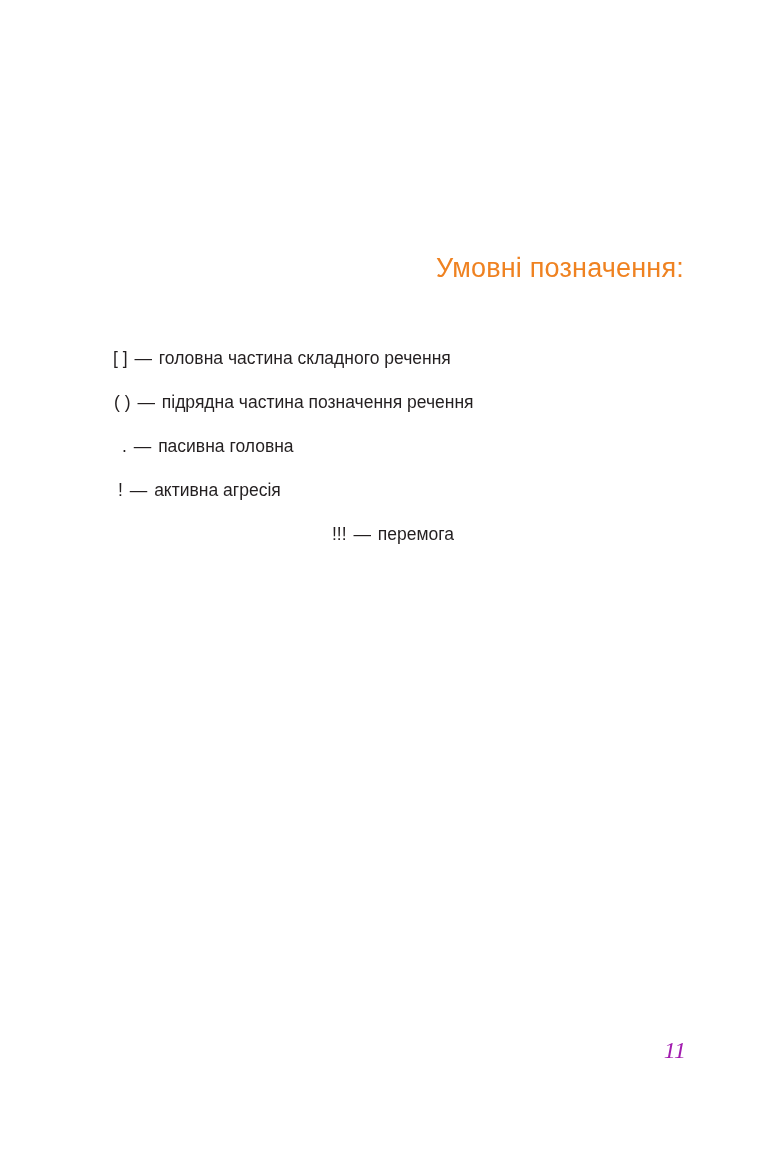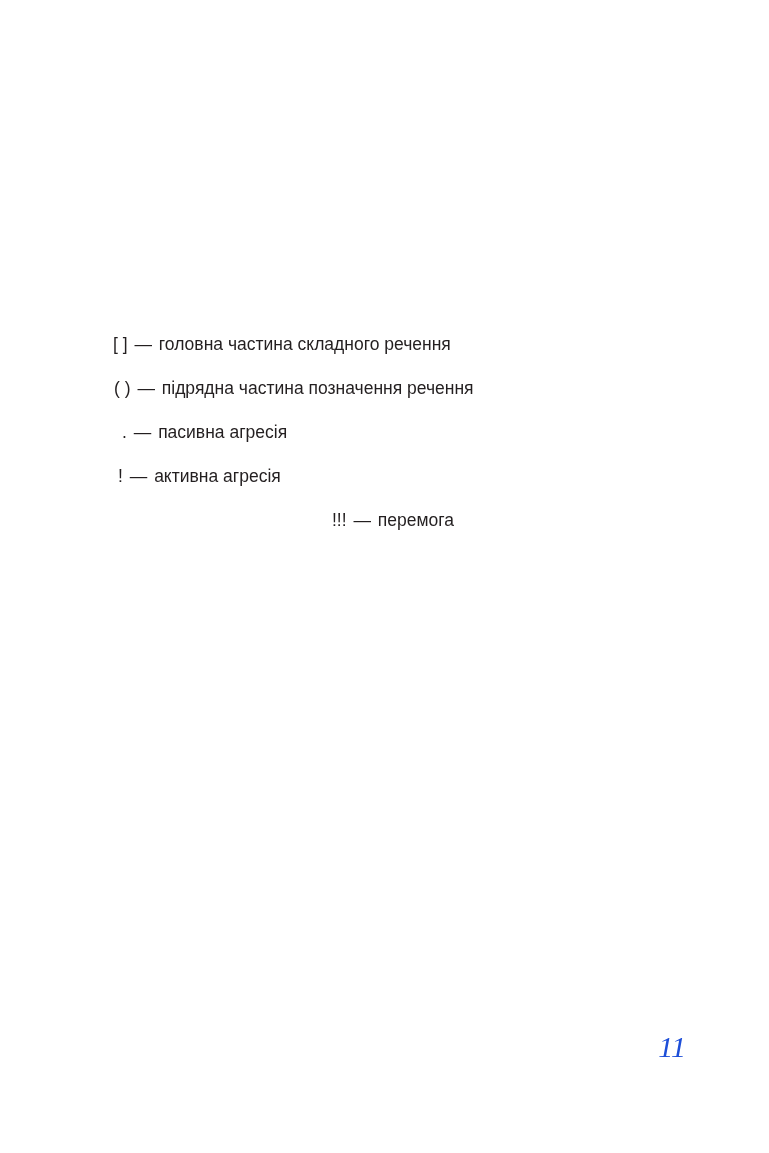--- a/index.html
+++ b/index.html
@@ -59,61 +59,62 @@
   .legend-item .dash {
     display: inline-block;
     padding: 0 2px;
   }
 
   .legend-item .txt {
     display: inline-block;
   }
 
   
-  .legend-item.indent-1 { padding-left: 0px; }
+  .legend-item.indent-1 { padding-left: 0px; margin-top: 14px; }
   .legend-item.indent-2 { padding-left: 1px; }
   .legend-item.indent-3 { padding-left: 9px; }
   .legend-item.indent-4 { padding-left: 5px; }
   .legend-item.indent-5 { padding-left: 0px; text-align: center; }
 
   .page-number {
     position: absolute;
     bottom: 91px;
     right: 83px;
     font-family: "Liberation Serif", serif;
     font-style: italic;
-    font-size: 30px;
-    color: #1d4ed8;
+    font-size: 24px;
+    color: #a21caf;
     line-height: 1;
   }
 </style>
 </head>
 <body>
 
 <div class="page">
 
+  <div class="page-title">Умовні позначення:</div>
 
   <ul class="legend-list">
 
     <li class="legend-item indent-1">
       <span class="sym">[ ]</span>
       <span class="dash">—</span>
       <span class="txt">головна частина складного речення</span>
     </li>
 
     <li class="legend-item indent-2">
       <span class="sym">( )</span>
       <span class="dash">—</span>
       <span class="txt">підрядна частина позначення речення</span>
     </li>
 
     <li class="legend-item indent-3">
       <span class="sym">.</span>
       <span class="dash">—</span>
-      <span class="txt">пасивна агресія</span>
+      <span class="txt">пасивна головна</span>
     </li>
 
     <li class="legend-item indent-4">
       <span class="sym">!</span>
       <span class="dash">—</span>
       <span class="txt">активна агресія</span>
     </li>
 
     <li class="legend-item indent-5">
       <span class="sym">!!!</span>

